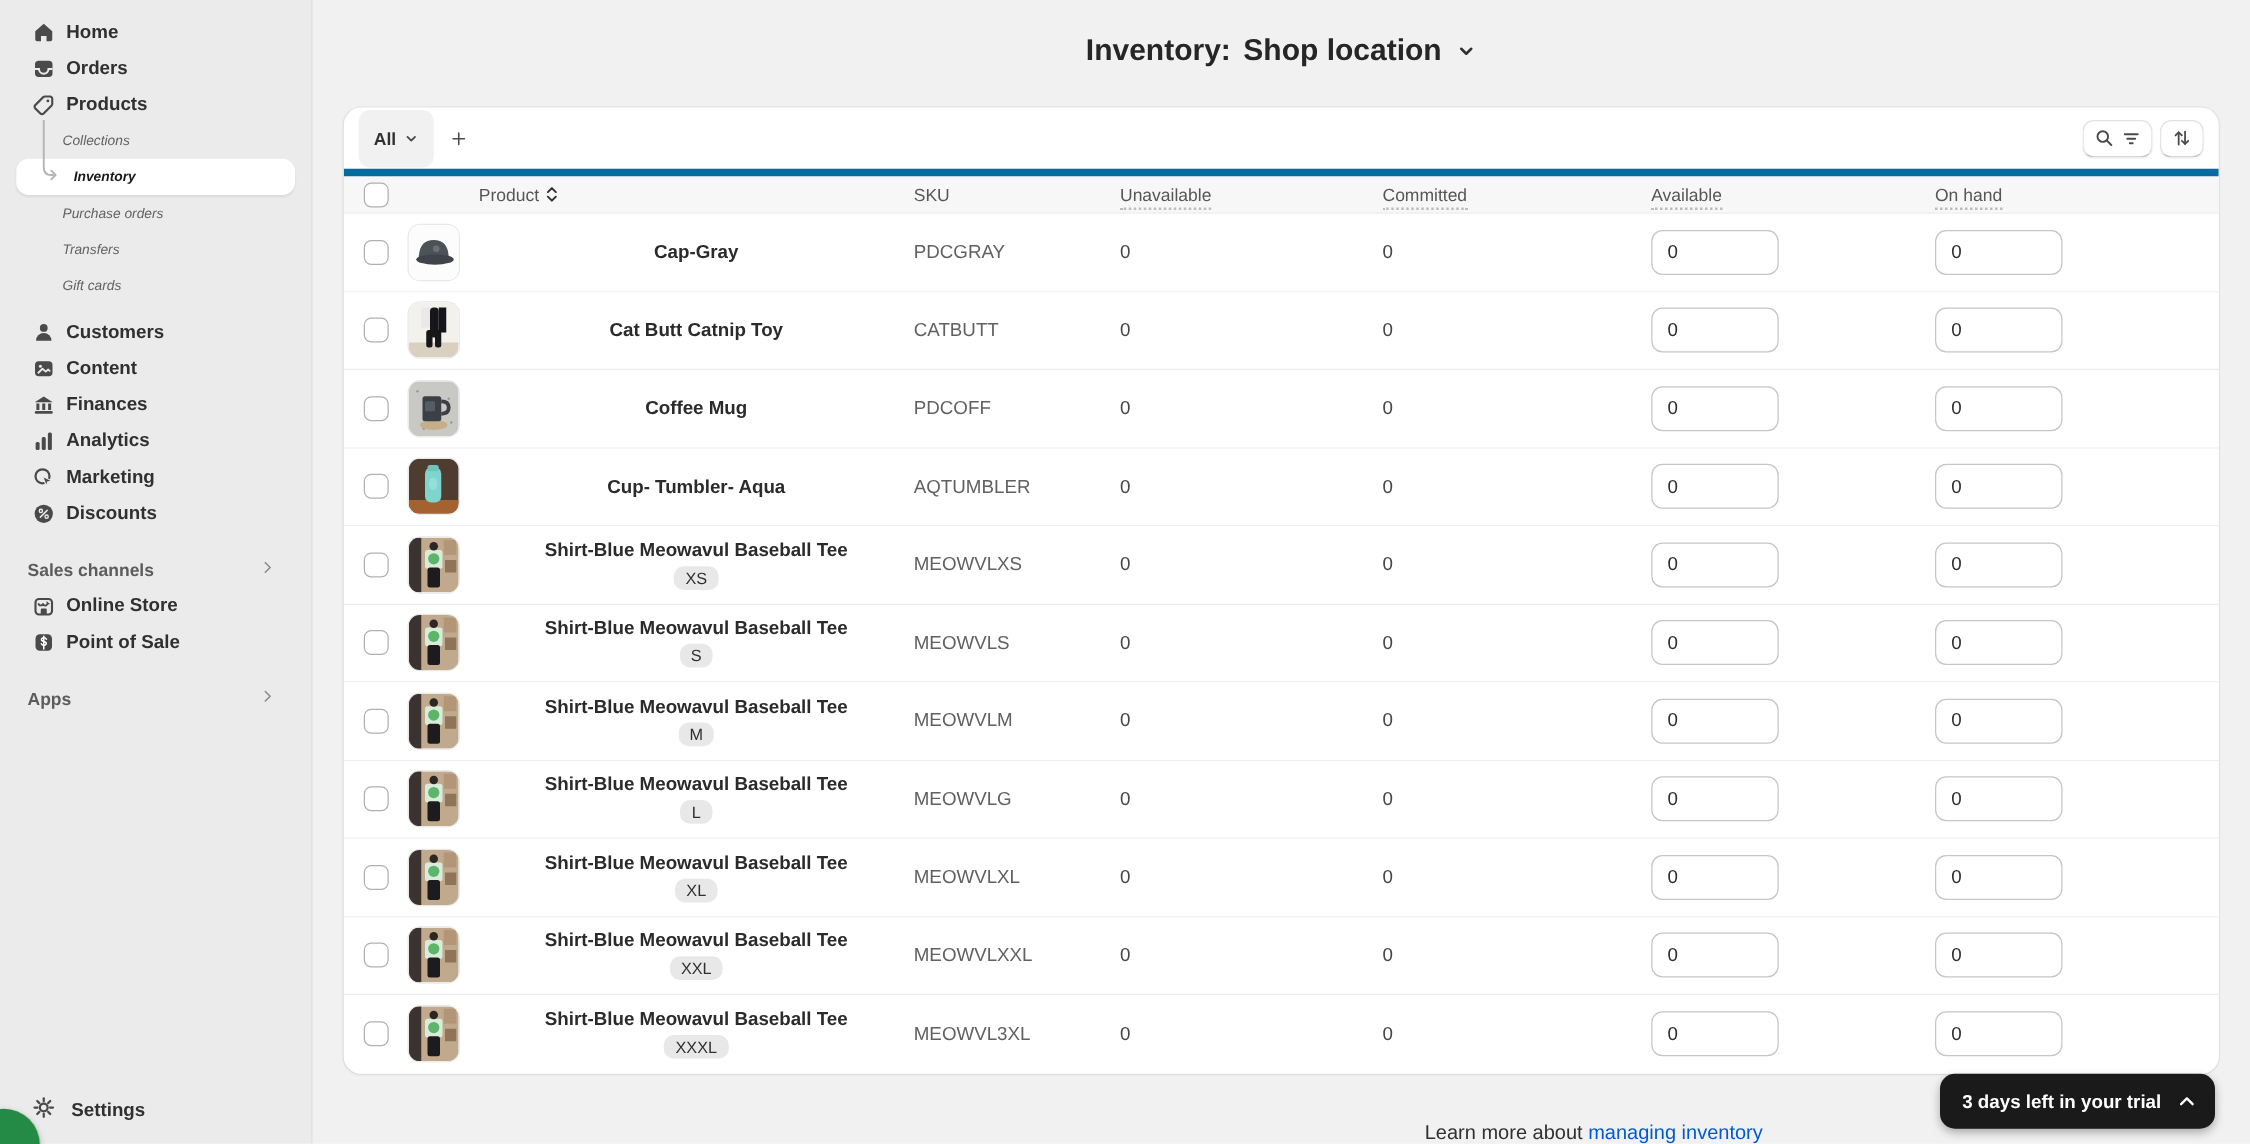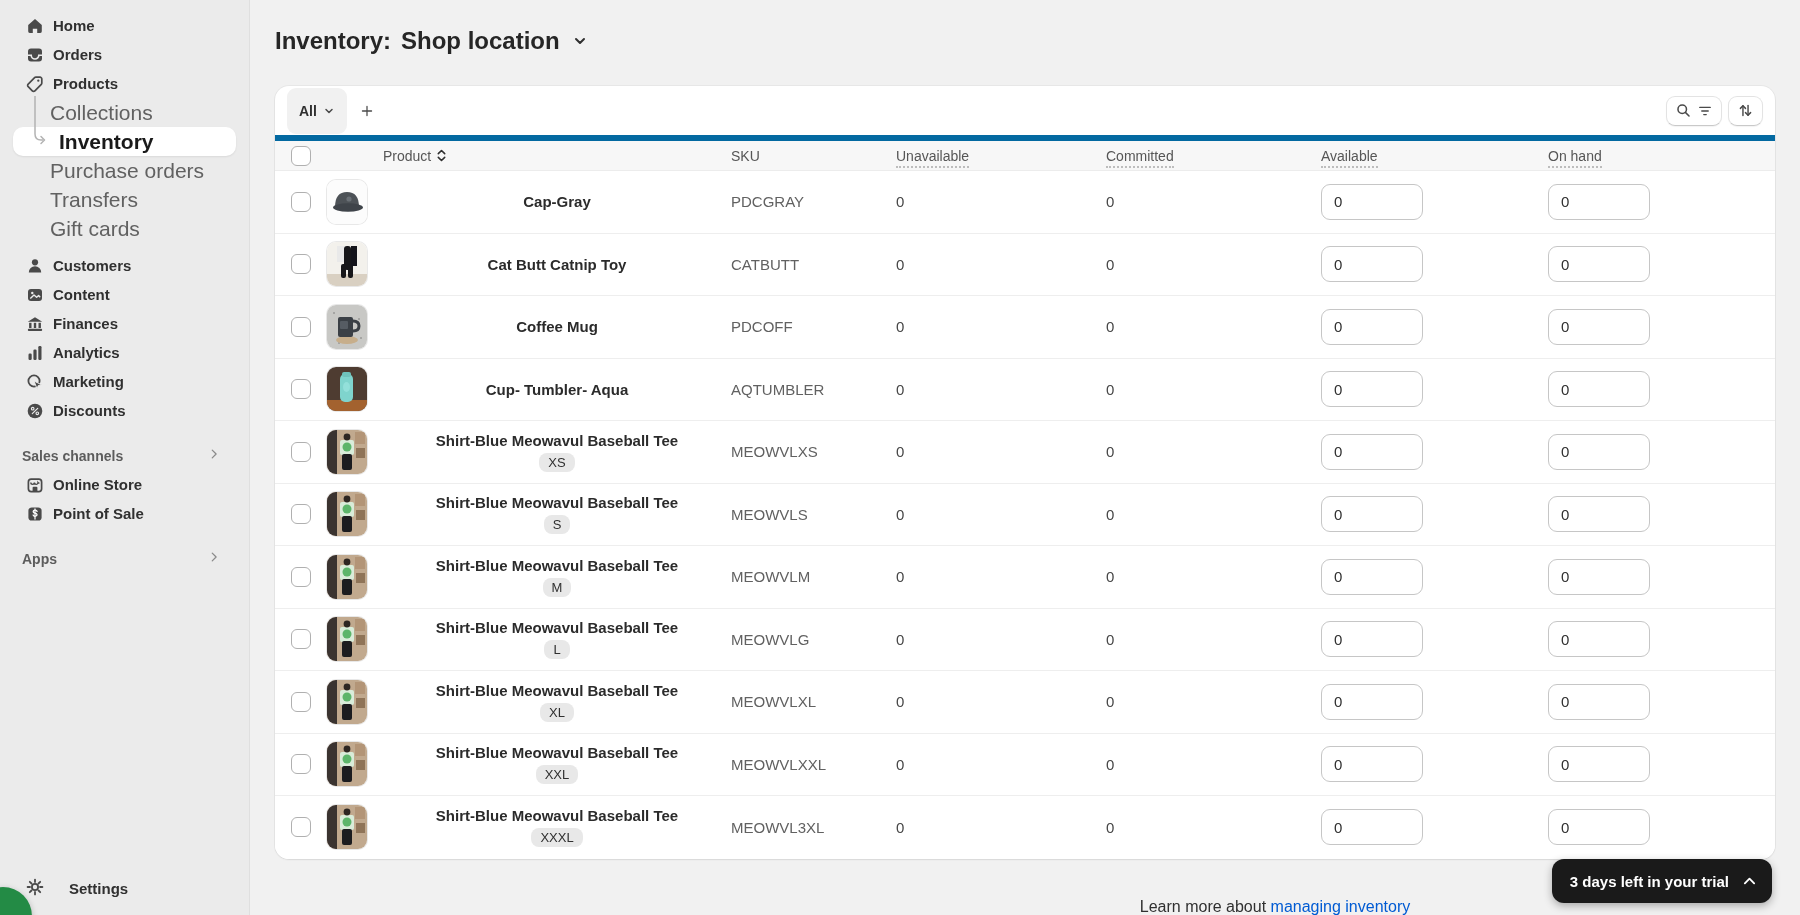--- a/index.html
+++ b/index.html
@@ -16,47 +16,47 @@
   }
   .nav-item {
     height:29px; margin:0 13px; padding:0 12px; border-radius:10px;
     display:flex; align-items:center; gap:8px; cursor:pointer;
     font-size:15px; font-weight:600; color:#303030;
   }
   .nav-item .nav-icon { width:20px; height:20px; display:flex; align-items:center; justify-content:center; }
   .nav-children { position:relative; }
   .nav-sub {
     height:29px; margin:0 13px; padding:0 12px 0 37px; border-radius:10px;
-    display:flex; align-items:center; font-size:21px; color:#616161; cursor:pointer;
+    display:flex; align-items:center; font-size:11px; color:#616161; cursor:pointer;font-style:italic;
   }
   .nav-sub.active {
     background:#ffffff; color:#1a1a1a; font-weight:700;
     box-shadow:0 1px 2px rgba(0,0,0,.08);
     padding-left:46px;
   }
   .tree-connector { position:absolute; left:33px; top:-2px; pointer-events:none; }
   .gap-sm { height:8px; }
   .section-label {
     height:29px; margin:0 13px; padding:0 15px 0 9px; display:flex; align-items:center;
     justify-content:space-between; font-size:14px; font-weight:600; color:#5c5c5c; cursor:pointer;
   }
   .section-gap { height:16px; }
   .settings-row {
     position:absolute; bottom:12px; left:13px; right:13px; height:30px;
-    padding:0 12px; border-radius:10px; display:flex; align-items:center; gap:24px;
+    padding:0 12px; border-radius:10px; display:flex; align-items:center; gap:12px;
     font-size:15px; font-weight:600; color:#303030; cursor:pointer;
   }
   .chat-bubble {
     position:fixed; left:-26px; bottom:-30px; width:58px; height:58px;
     border-radius:50%; background:#238b45; box-shadow:0 2px 6px rgba(0,0,0,.25);
   }
 
   
   .main { flex:1; padding:22px 25px 0 25px; position:relative; }
-  .page-header { display:flex; align-items:center; justify-content:flex-start; height:38px; }
+  .page-header { display:flex; align-items:center; justify-content:center; height:38px;flex-direction:column; }
   .page-title { display:flex; align-items:center; gap:10px; font-size:24px; font-weight:700; color:#262626; }
   .title-chevron { display:flex; align-items:center; margin-left:2px; cursor:pointer; }
   .header-actions { display:flex; gap:10px; align-items:center; }
   .btn-secondary {
     background:#fafafa; border:1px solid #e3e3e3; border-bottom:1px solid #c9c9c9;
     box-shadow:0 1px 2px rgba(0,0,0,.08);
     border-radius:9px; padding:6px 14px; font-size:14px; font-weight:600; color:#303030; cursor:pointer;
     font-family:inherit;
   }
   .btn-primary {

